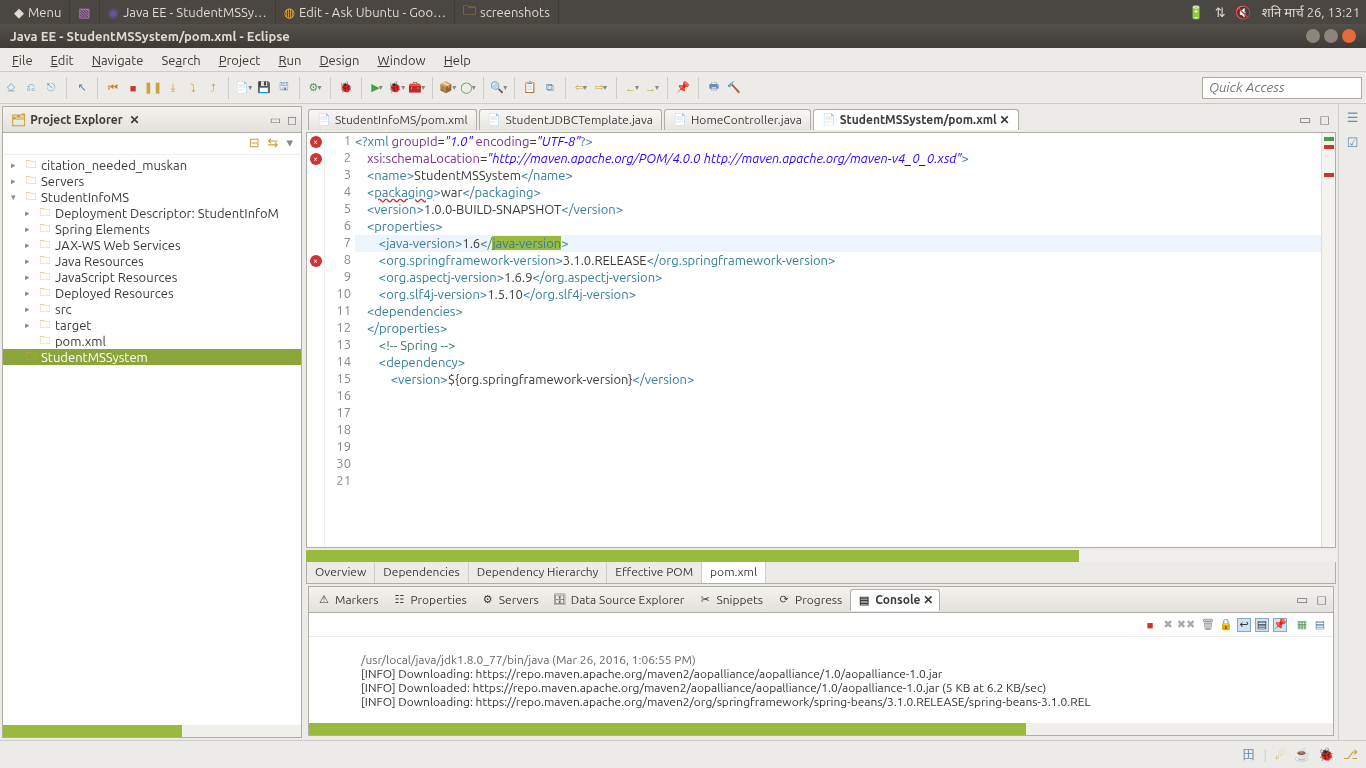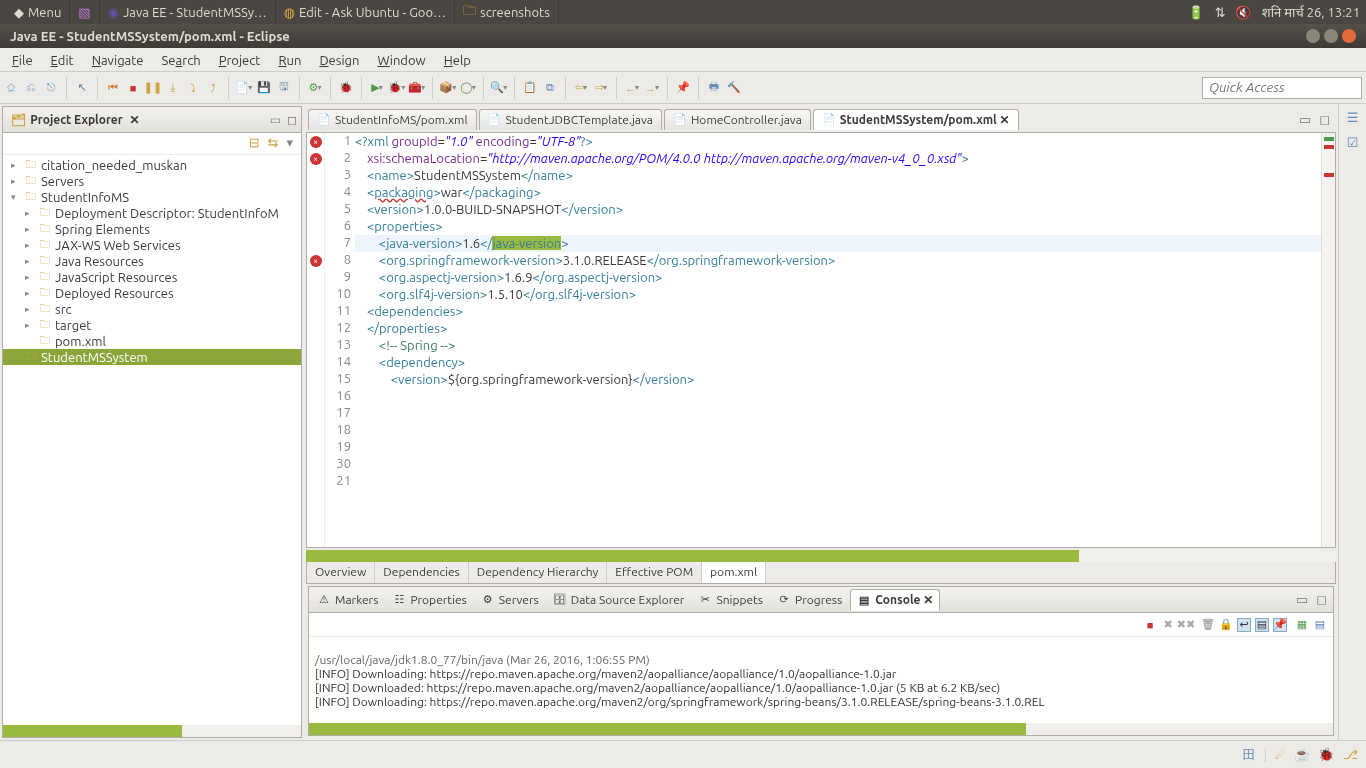--- a/index.html
+++ b/index.html
@@ -46,21 +46,21 @@
 .overview-ruler { width:14px; background:#f4f3f0; border-left:1px solid #ddd; position:relative;}
 .overview-ruler .mk { position:absolute; left:2px; width:10px; height:4px; }
 .pomtabs { height:22px; background:#ecebe7; border:1px solid #b0aca6; border-top:none; display:flex; font-size:12px;}
 .pomtabs span { padding:3px 8px; border-right:1px solid #ccc; }
 .pomtabs span.active { background:#fff; }
 .bottompane { height:150px; margin:2px; border:1px solid #b0aca6; background:#fff; display:flex; flex-direction:column;}
 .btabs { height:26px; background:linear-gradient(#f3f2ef,#e3e1dc); display:flex; align-items:center; gap:2px; padding:0 2px; border-bottom:1px solid #b0aca6;}
 .btab { padding:3px 6px; font-size:12px; display:flex; gap:4px; align-items:center; }
 .btab.active { background:#fff; border:1px solid #b0aca6; border-bottom:1px solid #fff; margin-bottom:-1px; border-radius:3px 3px 0 0; font-weight:bold;}
 .console-tb { height:24px; display:flex; justify-content:flex-end; gap:4px; align-items:center; padding:0 6px; border-bottom:1px solid #eee;}
-.console-body { flex:1; overflow:auto; padding:2px 6px; font-family:"DejaVu Sans Mono",monospace; font-size:12px; color:#333; white-space:pre; }
+.console-body { flex:1; overflow:auto; padding:2px 6px; font-family:"DejaVu Sans Mono",monospace; font-size:12px; color:#333; white-space:pre;margin-left:46px; }
 .console-body .hdr { color:#666; }
 .rightstrip { width:28px; background:#ecebe7; border-left:1px solid #ccc; display:flex; flex-direction:column; align-items:center; gap:10px; padding-top:6px;}
 .statusbar { height:28px; background:#ecebe7; border-top:1px solid #ccc; display:flex; align-items:center; justify-content:flex-end; padding:0 8px; gap:8px;}
 .hscroll { height:12px; background:#f0efec; position:relative; margin-top:2px;}
 .hscroll .thumb { position:absolute; left:0; top:0; height:100%; background:#9ab93f;}
 .ico-folder{color:#d4a245;}
 .mini-ico { width:14px;height:14px;display:inline-flex;align-items:center;justify-content:center;font-size:11px;}
 </style>
 </head>
 <body>

